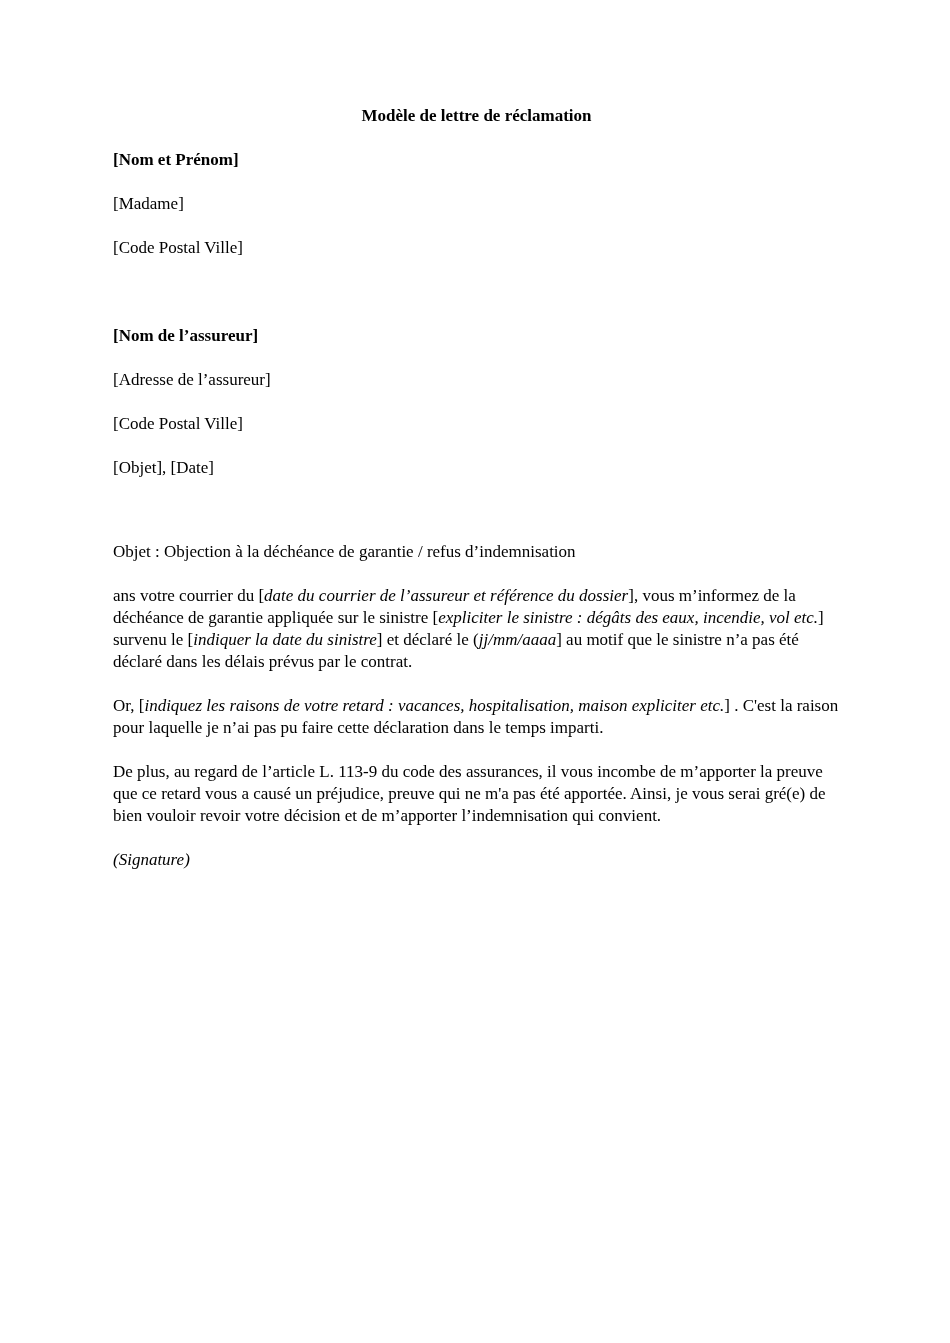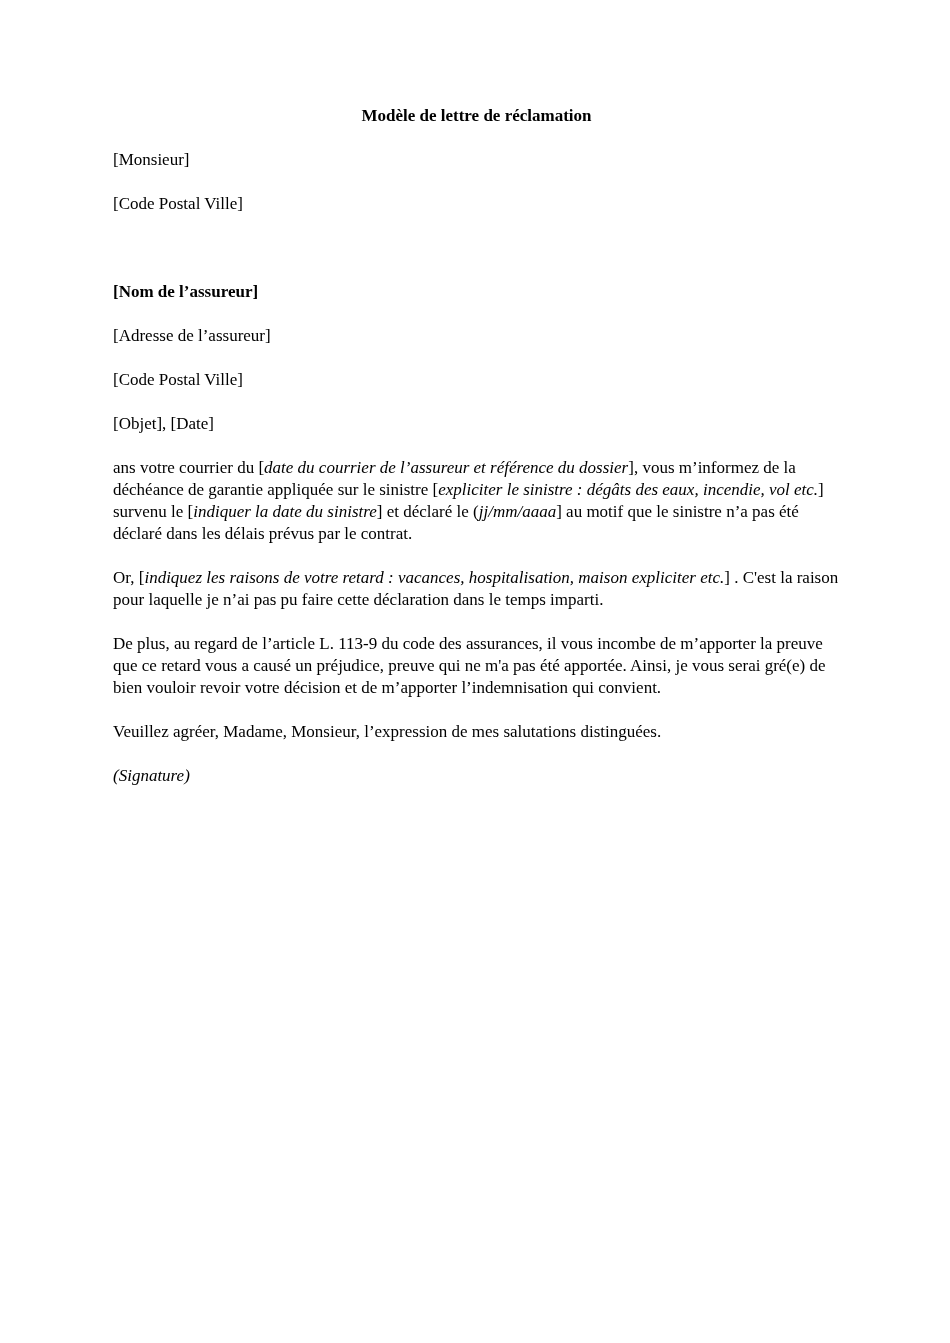--- a/index.html
+++ b/index.html
@@ -46,36 +46,37 @@
   }
 </style>
 </head>
 <body>
 
 <div class="page">
 
   <p class="doc-title">Modèle de lettre de réclamation</p>
 
   <div>
-    <p>[Monsieur]</p>
+    <p class="bold">[Nom et Prénom]</p>
+    <p>[Madame]</p>
     <p>[Code Postal Ville]</p>
   </div>
 
   <div>
     <p class="bold gap-large">[Nom de l’assureur]</p>
     <p>[Adresse de l’assureur]</p>
     <p>[Code Postal Ville]</p>
     <p>[Objet], [Date]</p>
   </div>
 
+  <p class="gap-medium">Objet : Objection à la déchéance de garantie / refus d’indemnisation</p>
 
 
   <p><span>ans votre courrier du [</span><em>date du courrier de l’assureur et référence du dossier</em><span>], vous m’informez de la déchéance de garantie appliquée sur le sinistre [</span><em>expliciter le sinistre : dégâts des eaux, incendie, vol etc.</em><span>] survenu le [</span><em>indiquer la date du sinistre</em><span>] et déclaré le (</span><em>jj/mm/aaaa</em><span>] au motif que le sinistre n’a pas été déclaré dans les délais prévus par le contrat.</span></p>
 
   <p><span>Or, [</span><em>indiquez les raisons de votre retard : vacances, hospitalisation, maison expliciter etc.</em><span>] . C'est la raison pour laquelle je n’ai pas pu faire cette déclaration dans le temps imparti.</span></p>
 
   <p><span>De plus, au regard de l’article L. 113-9 du code des assurances, il vous incombe de m’apporter la preuve que ce retard vous a causé un préjudice, preuve qui ne m'a pas été apportée. Ainsi, je vous serai gré(e) de bien vouloir revoir votre décision et de m’apporter l’indemnisation qui convient.</span></p>
 
-  <p>Veuillez agréer, Madame, Monsieur, l’expression de mes salutations distinguées.</p>
 
   <p class="italic">(Signature)</p>
 
 </div>
 
 </body></html>

